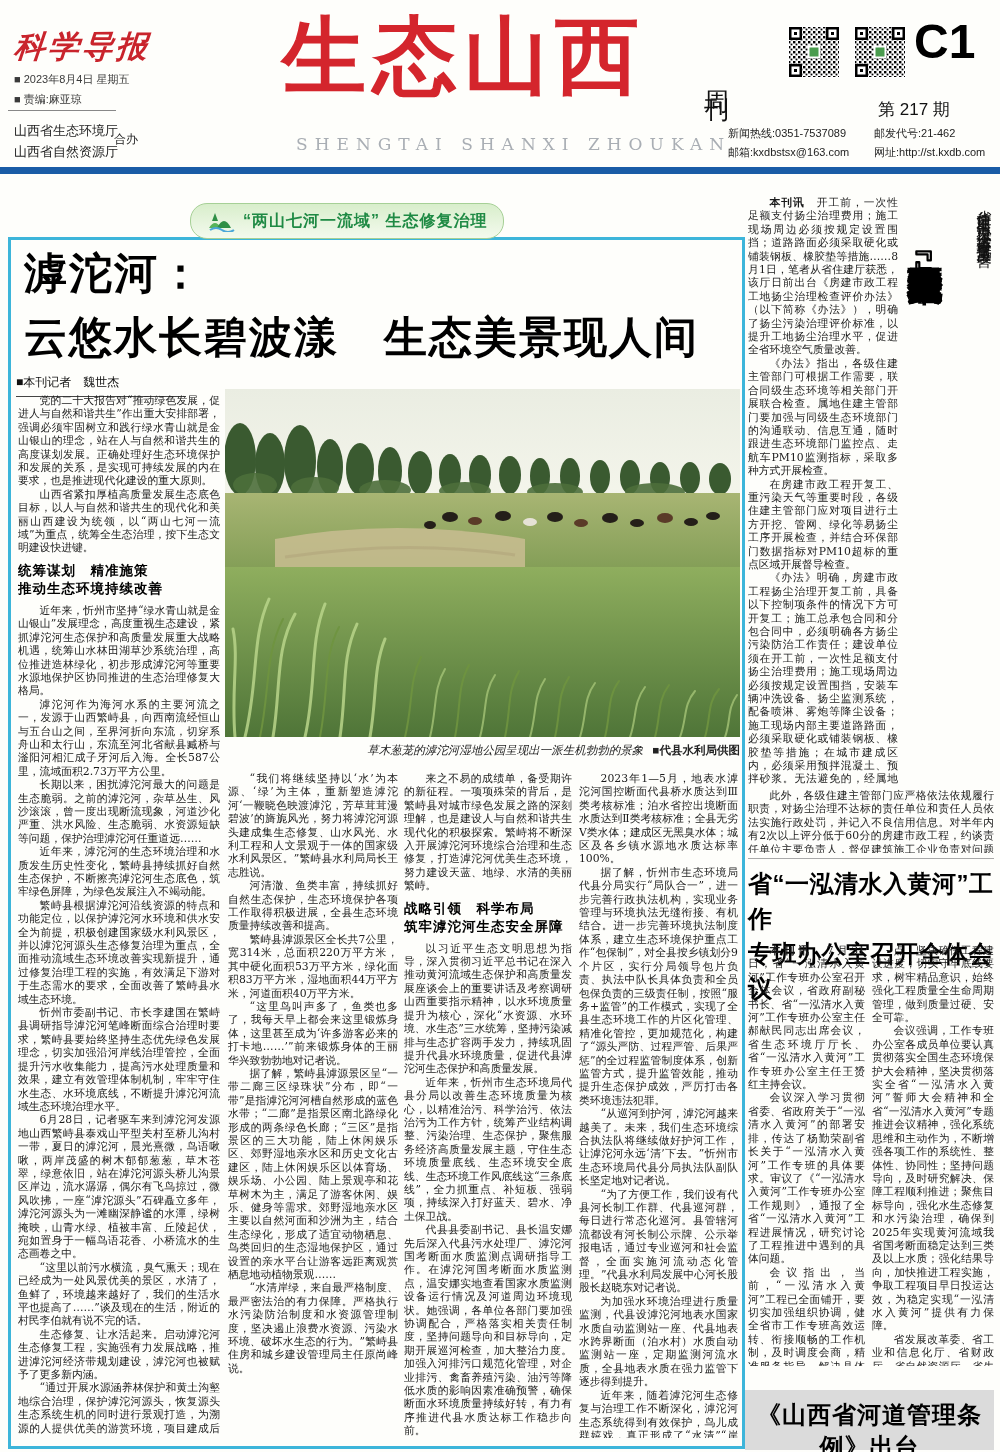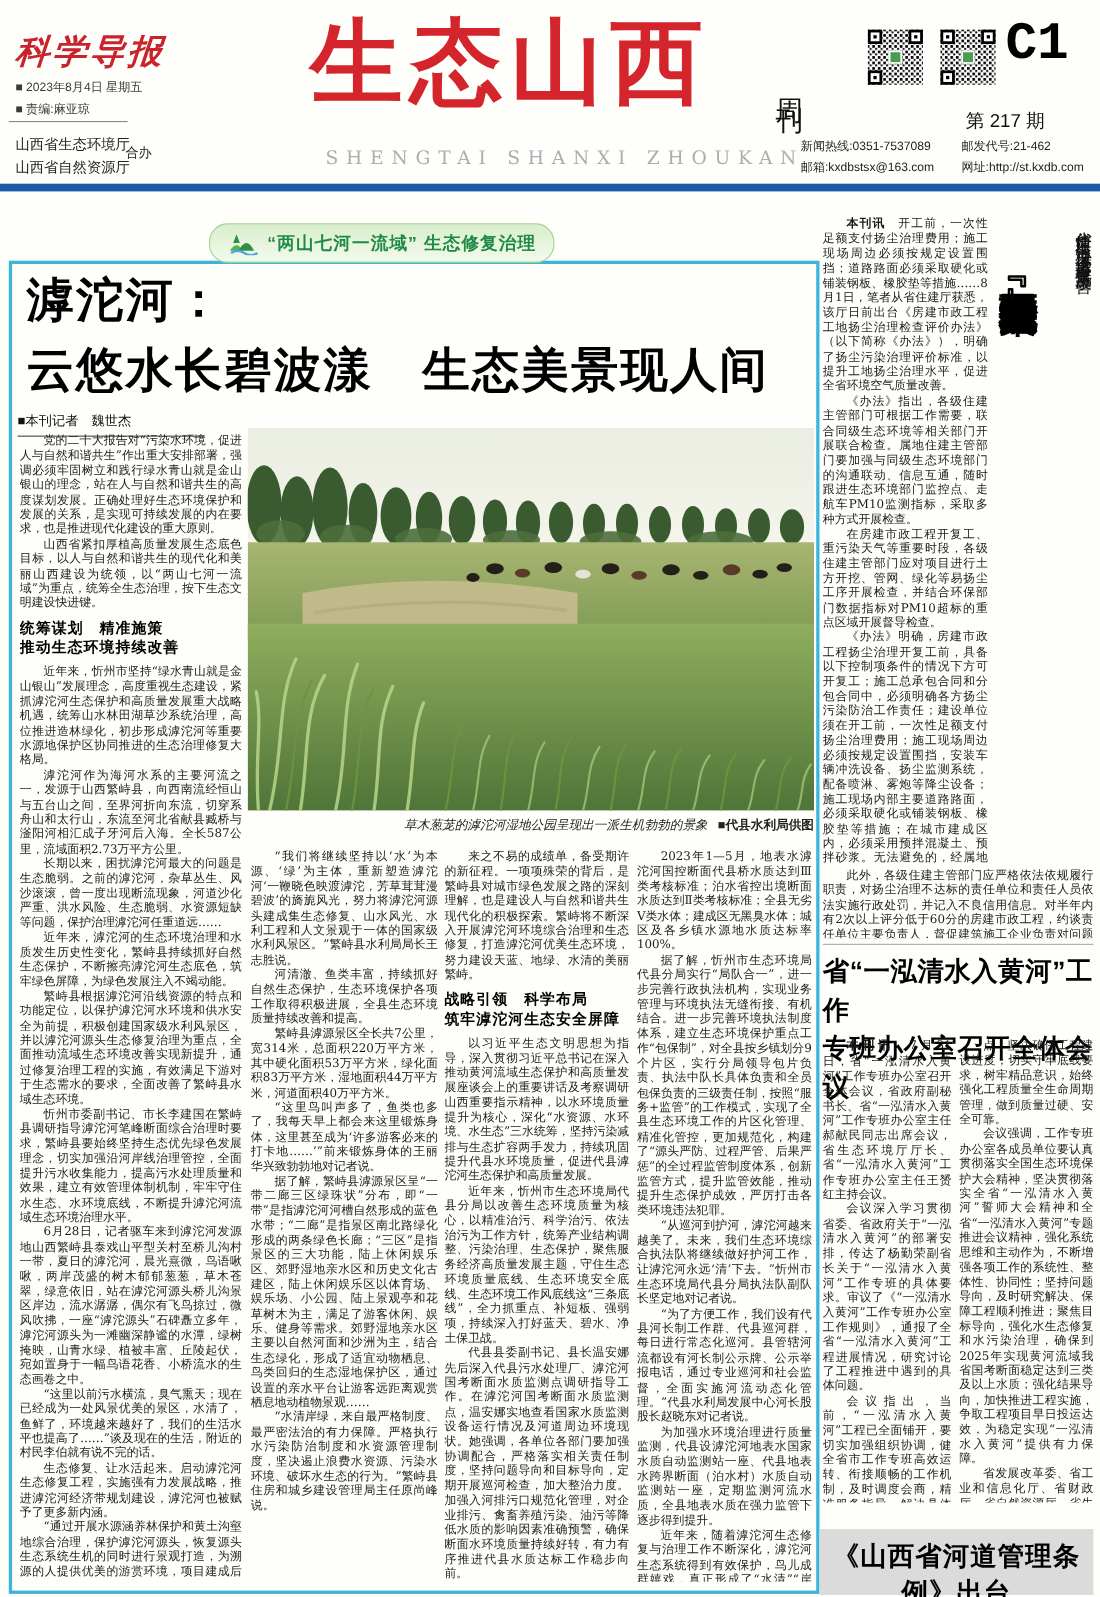--- a/index.html
+++ b/index.html
@@ -15,21 +15,21 @@
   .m-editor{left:14px;top:92px;}
   .m-rule{left:8px;top:110px;width:108px;border-top:1px solid #888;}
   .orgs{left:14px;top:120px;font-size:13px;line-height:21px;color:#222;}
   .heban{left:114px;top:131px;font-size:12px;color:#222;}
   .paper-title{left:282px;top:10px;font-size:84px;font-weight:900;color:#d4252c;
                letter-spacing:7px;line-height:1.1;}
   .zhoukan{left:701px;top:70px;writing-mode:vertical-rl;font-size:25px;letter-spacing:8px;color:#111;}
   .pinyin{left:296px;top:134px;font-family:"DejaVu Serif",serif;font-size:17px;
           letter-spacing:7px;color:#a9aeb4;}
   .qr-wrap{left:788px;top:26px;}
-  .page-code{left:914px;top:14px;font-family:Liberation Mono, monospace;font-size:48px;font-weight:600;color:#000;}
+  .page-code{left:914px;top:14px;font-family:Liberation Sans, sans-serif;font-size:48px;font-weight:600;color:#000;}
   .issue{left:878px;top:98px;font-size:17px;color:#111;}
   .contacts{left:728px;top:124px;width:262px;font-size:11px;line-height:19px;color:#222;
             display:grid;grid-template-columns:138px auto;column-gap:8px;}
   .bluebar{left:0;top:167px;width:1000px;height:7px;background:#1a5ca6;}
 
   
   .mainbox{left:8px;top:237px;width:731px;height:1206px;border:3px solid #3db5da;background:#fefefb;}
   .badge{left:190px;top:203px;height:34px;z-index:6;display:flex;align-items:center;gap:6px;
          background:linear-gradient(#d8eecb,#f4faee);border:1px solid #a6d096;border-radius:17px;
          padding:0 16px;color:#1f8a44;font-weight:bold;font-size:16px;letter-spacing:1px;}
@@ -266,21 +266,21 @@
         <path d="M500,348 C506,332 502,320 512,306"></path>
       </g>
     </svg>
   </div>
   <div class="abs caption">
     <span class="cap-t">草木葱茏的滹沱河湿地公园呈现出一派生机勃勃的景象</span>
     <span class="cap-c">■代县水利局供图</span>
   </div>
 
   <div class="abs news col1">
-      <p>党的二十大报告对“污染水环境，促进人与自然和谐共生”作出重大安排部署，强调必须牢固树立和践行绿水青山就是金山银山的理念，站在人与自然和谐共生的高度谋划发展。正确处理好生态环境保护和发展的关系，是实现可持续发展的内在要求，也是推进现代化建设的重大原则。</p>
+      <p>党的二十大报告对“推动绿色发展，促进人与自然和谐共生”作出重大安排部署，强调必须牢固树立和践行绿水青山就是金山银山的理念，站在人与自然和谐共生的高度谋划发展。正确处理好生态环境保护和发展的关系，是实现可持续发展的内在要求，也是推进现代化建设的重大原则。</p>
       <p>山西省紧扣厚植高质量发展生态底色目标，以人与自然和谐共生的现代化和美丽山西建设为统领，以“两山七河一流域”为重点，统筹全生态治理，按下生态文明建设快进键。</p>
       <h4>统筹谋划　精准施策
 推动生态环境持续改善</h4>
       <p>近年来，忻州市坚持“绿水青山就是金山银山”发展理念，高度重视生态建设，紧抓滹沱河生态保护和高质量发展重大战略机遇，统筹山水林田湖草沙系统治理，高位推进造林绿化，初步形成滹沱河等重要水源地保护区协同推进的生态治理修复大格局。</p>
       <p>滹沱河作为海河水系的主要河流之一，发源于山西繁峙县，向西南流经恒山与五台山之间，至界河折向东流，切穿系舟山和太行山，东流至河北省献县臧桥与滏阳河相汇成子牙河后入海。全长587公里，流域面积2.73万平方公里。</p>
       <p>长期以来，困扰滹沱河最大的问题是生态脆弱。之前的滹沱河，杂草丛生、风沙滚滚，曾一度出现断流现象，河道沙化严重、洪水风险、生态脆弱、水资源短缺等问题，保护治理滹沱河任重道远……</p>
       <p>近年来，滹沱河的生态环境治理和水质发生历史性变化，繁峙县持续抓好自然生态保护，不断擦亮滹沱河生态底色，筑牢绿色屏障，为绿色发展注入不竭动能。</p>
       <p>繁峙县根据滹沱河沿线资源的特点和功能定位，以保护滹沱河水环境和供水安全为前提，积极创建国家级水利风景区，并以滹沱河源头生态修复治理为重点，全面推动流域生态环境改善实现新提升，通过修复治理工程的实施，有效满足下游对于生态需水的要求，全面改善了繁峙县水域生态环境。</p>
       <p>忻州市委副书记、市长李建国在繁峙县调研指导滹沱河笔峰断面综合治理时要求，繁峙县要始终坚持生态优先绿色发展理念，切实加强沿河岸线治理管控，全面提升污水收集能力，提高污水处理质量和效果，建立有效管理体制机制，牢牢守住水生态、水环境底线，不断提升滹沱河流域生态环境治理水平。</p>
       <p>6月28日，记者驱车来到滹沱河发源地山西繁峙县泰戏山平型关村至桥儿沟村一带，夏日的滹沱河，晨光熹微，鸟语啾啾，两岸茂盛的树木郁郁葱葱，草木苍翠，绿意依旧，站在滹沱河源头桥儿沟景区岸边，流水潺潺，偶尔有飞鸟掠过，微风吹拂，一座“滹沱源头”石碑矗立多年，滹沱河源头为一滩幽深静谧的水潭，绿树掩映，山青水绿、植被丰富、丘陵起伏，宛如置身于一幅鸟语花香、小桥流水的生态画卷之中。</p>

